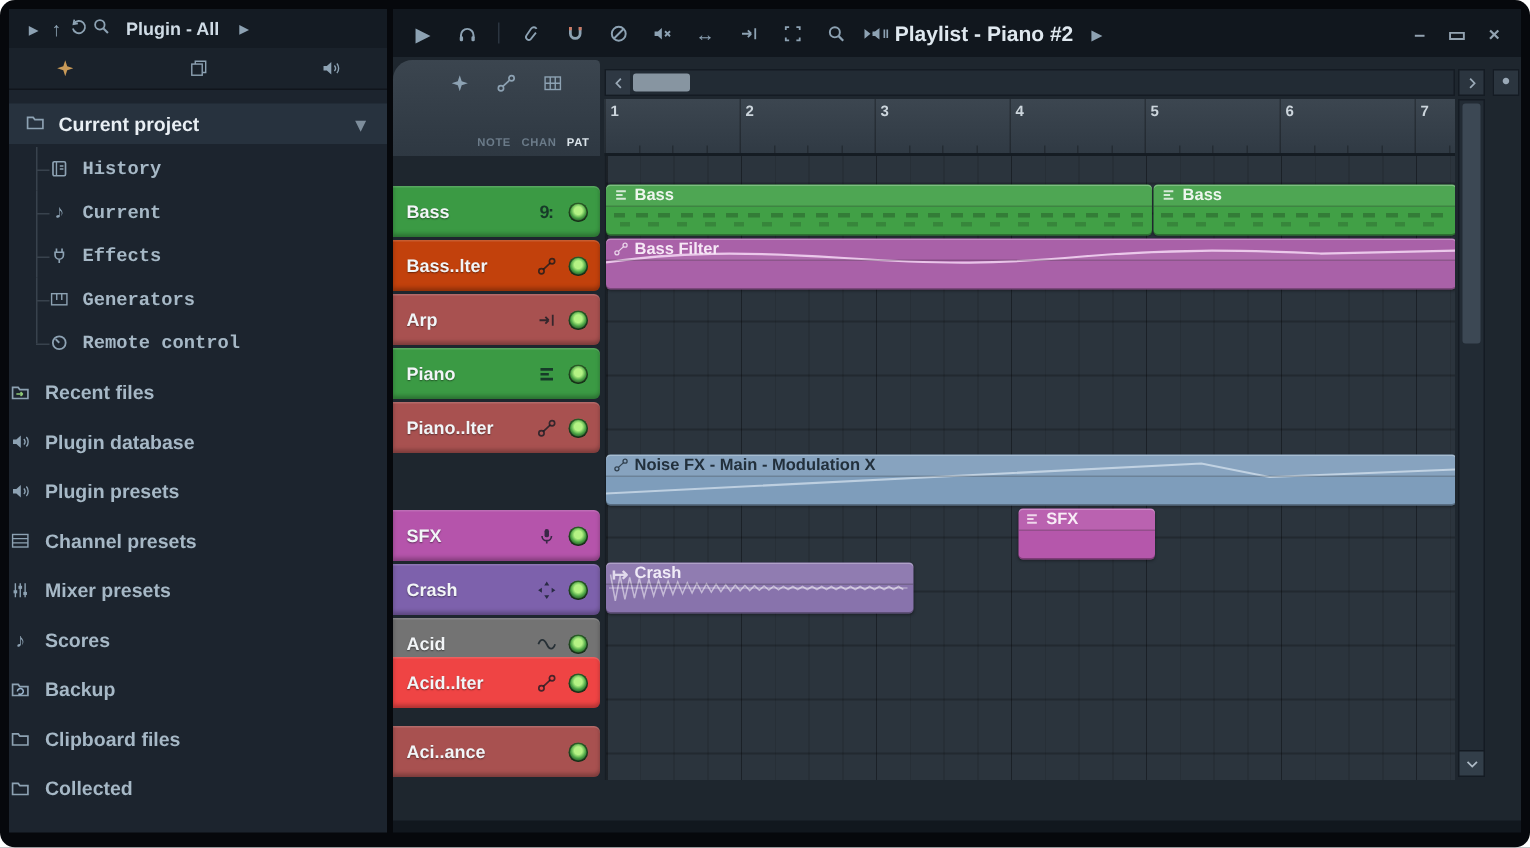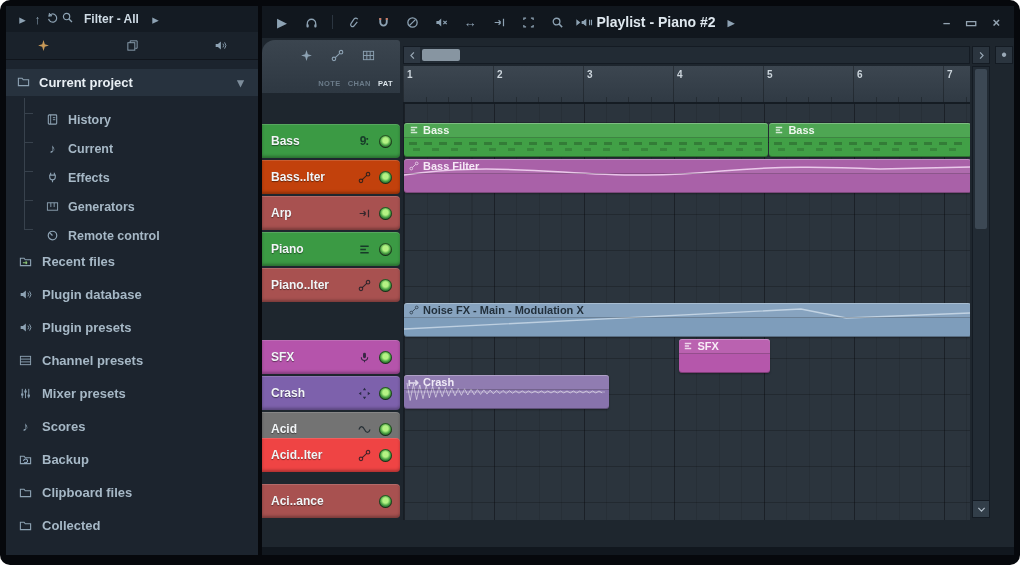--- a/index.html
+++ b/index.html
@@ -7,42 +7,42 @@
   .window{position:relative;width:1020px;height:565px;background:#06080c;border-radius:10px;overflow:hidden;}
 
   
   .browser{position:absolute;left:6px;top:6px;width:252px;height:549px;background:#1c242e;overflow:hidden;}
   .browser-nav{height:26px;display:flex;align-items:center;gap:9px;padding:0 9px;background:#141b23;color:#91a4b4;}
   .browser-nav .title{color:#cfdbe5;font-size:12px;font-weight:700;}
   .browser-toolbar{height:28px;display:flex;align-items:center;justify-content:space-between;padding:0 30px;background:#1a222b;border-bottom:1px solid #10151c;color:#8ea2b2;}
   .browser-header{margin-top:9px;height:27px;display:flex;align-items:center;gap:8px;padding:0 10px;background:#27323e;color:#e9eff4;font-weight:700;font-size:13px;}
   .browser-header .spacer{flex:1;}
   .tree,.blist{list-style:none;margin:2px 0 0;padding:0;}
-  .tree-item{position:relative;display:flex;align-items:flex-end;gap:8px;height:29px;padding-left:39px;color:#a6b8c6;font-size:12.5px;font-weight:700;}
+  .tree-item{position:relative;display:flex;align-items:center;gap:8px;height:29px;padding-left:26px;color:#a6b8c6;font-size:12.5px;font-weight:700;font-family:Liberation Mono, monospace;}
   .tree-item::before{content:"";position:absolute;left:18px;top:0;height:100%;border-left:1px solid #38424d;}
   .tree-item.last::before{height:50%;}
   .tree-item::after{content:"";position:absolute;left:18px;top:50%;width:9px;border-top:1px solid #38424d;}
-  .blist-item{display:flex;align-items:center;gap:9px;height:33px;padding-left:12px;color:#a6b8c6;font-size:13px;font-weight:700;}
+  .blist-item{display:flex;align-items:center;gap:9px;height:33px;color:#a6b8c6;font-size:13px;font-weight:700;}
   .ic{display:inline-flex;align-items:center;justify-content:center;width:15px;height:15px;color:#8da2b3;flex:0 0 auto;}
   .ic svg{width:13px;height:13px;display:block;}
   .ic .g{font-size:13px;line-height:1;}
   .ic.amber{color:#c99a58;}
 
   
   .playlist{position:absolute;left:262px;top:6px;width:752px;height:549px;background:#11171e;}
   .pl-titlebar{position:relative;height:32px;display:flex;align-items:center;color:#8ea2b3;}
   .tb-icons{display:flex;align-items:center;gap:13px;padding-left:12px;}
   .tb-icons .ic{width:16px;height:16px;}
   .tb-sep{width:1px;height:14px;background:#2b3540;}
   .tb-title{position:absolute;left:calc(50% + 18px);transform:translateX(-50%);display:flex;align-items:center;gap:8px;color:#dfe8ef;font-size:14px;font-weight:700;white-space:nowrap;}
   .tb-controls{margin-left:auto;display:flex;gap:15px;padding-right:14px;color:#93a3b1;font-size:13px;font-weight:700;}
   .tb-controls span{cursor:default;}
 
   .pl-body{position:absolute;left:0;top:32px;width:752px;height:509px;background:#1e262e;}
-  .pl-corner{position:absolute;left:0;top:2px;width:138px;height:53px;background:linear-gradient(#3b454f,#2e3842);border-radius:13px 3px 0 0;}
+  .pl-corner{position:absolute;left:0;top:2px;width:138px;height:64px;background:linear-gradient(#3b454f,#2e3842);border-radius:13px 3px 0 0;}
   .corner-tools{position:absolute;left:36px;top:7px;display:flex;gap:15px;color:#93a6b6;}
   .corner-tools .ic{width:16px;height:16px;}
   .mode-labels{position:absolute;right:7px;bottom:5px;display:flex;gap:7px;font-size:7.5px;font-weight:700;letter-spacing:.4px;color:#6b7b89;}
   .mode-labels .active{color:#dbe4ea;}
 
   .pl-hscroll{position:absolute;left:141px;top:8px;width:567px;height:18px;background:#222b34;border:1px solid #141b23;}
   .hs-btn{position:absolute;left:0;top:0;width:16px;height:16px;display:flex;align-items:center;justify-content:center;background:#2e3843;color:#9aa9b7;}
   .hs-thumb{position:absolute;left:18px;top:2px;width:38px;height:12px;background:#8795a1;border-radius:2px;}
   .sq-btn{position:absolute;width:18px;height:18px;display:flex;align-items:center;justify-content:center;background:#2b353f;border:1px solid #141b23;color:#9aa9b7;}
 
@@ -101,21 +101,21 @@
             <svg viewBox="0 0 14 14" xmlns="http://www.w3.org/2000/svg">
               <path d="M3.4 5.2 A4.4 4.4 0 1 1 2.8 8.6" fill="none" stroke="currentColor" stroke-width="1.3"></path>
               <path d="M3.8 2.2 L3.2 5.5 L6.4 5" fill="none" stroke="currentColor" stroke-width="1.2"></path>
             </svg>
           </span><span class="ic ">
             <svg viewBox="0 0 14 14" xmlns="http://www.w3.org/2000/svg">
               <circle cx="6" cy="6" r="3.4" fill="none" stroke="currentColor" stroke-width="1.3"></circle>
               <path d="M8.6 8.6 L11.8 11.8" stroke="currentColor" stroke-width="1.5"></path>
             </svg>
           </span></span>
-      <span class="title">Filter - All</span>
+      <span class="title">Plugin - All</span>
       <span><span class="ic ">
             <span class="g">▸</span>
           </span></span>
     </div>
     <div class="browser-toolbar">
         <span class="ic amber">
           <svg viewBox="0 0 14 14" xmlns="http://www.w3.org/2000/svg">
             <path d="M7 1.2 L8.4 5.6 L12.8 7 L8.4 8.4 L7 12.8 L5.6 8.4 L1.2 7 L5.6 5.6 Z" fill="currentColor"></path>
           </svg>
         </span>

